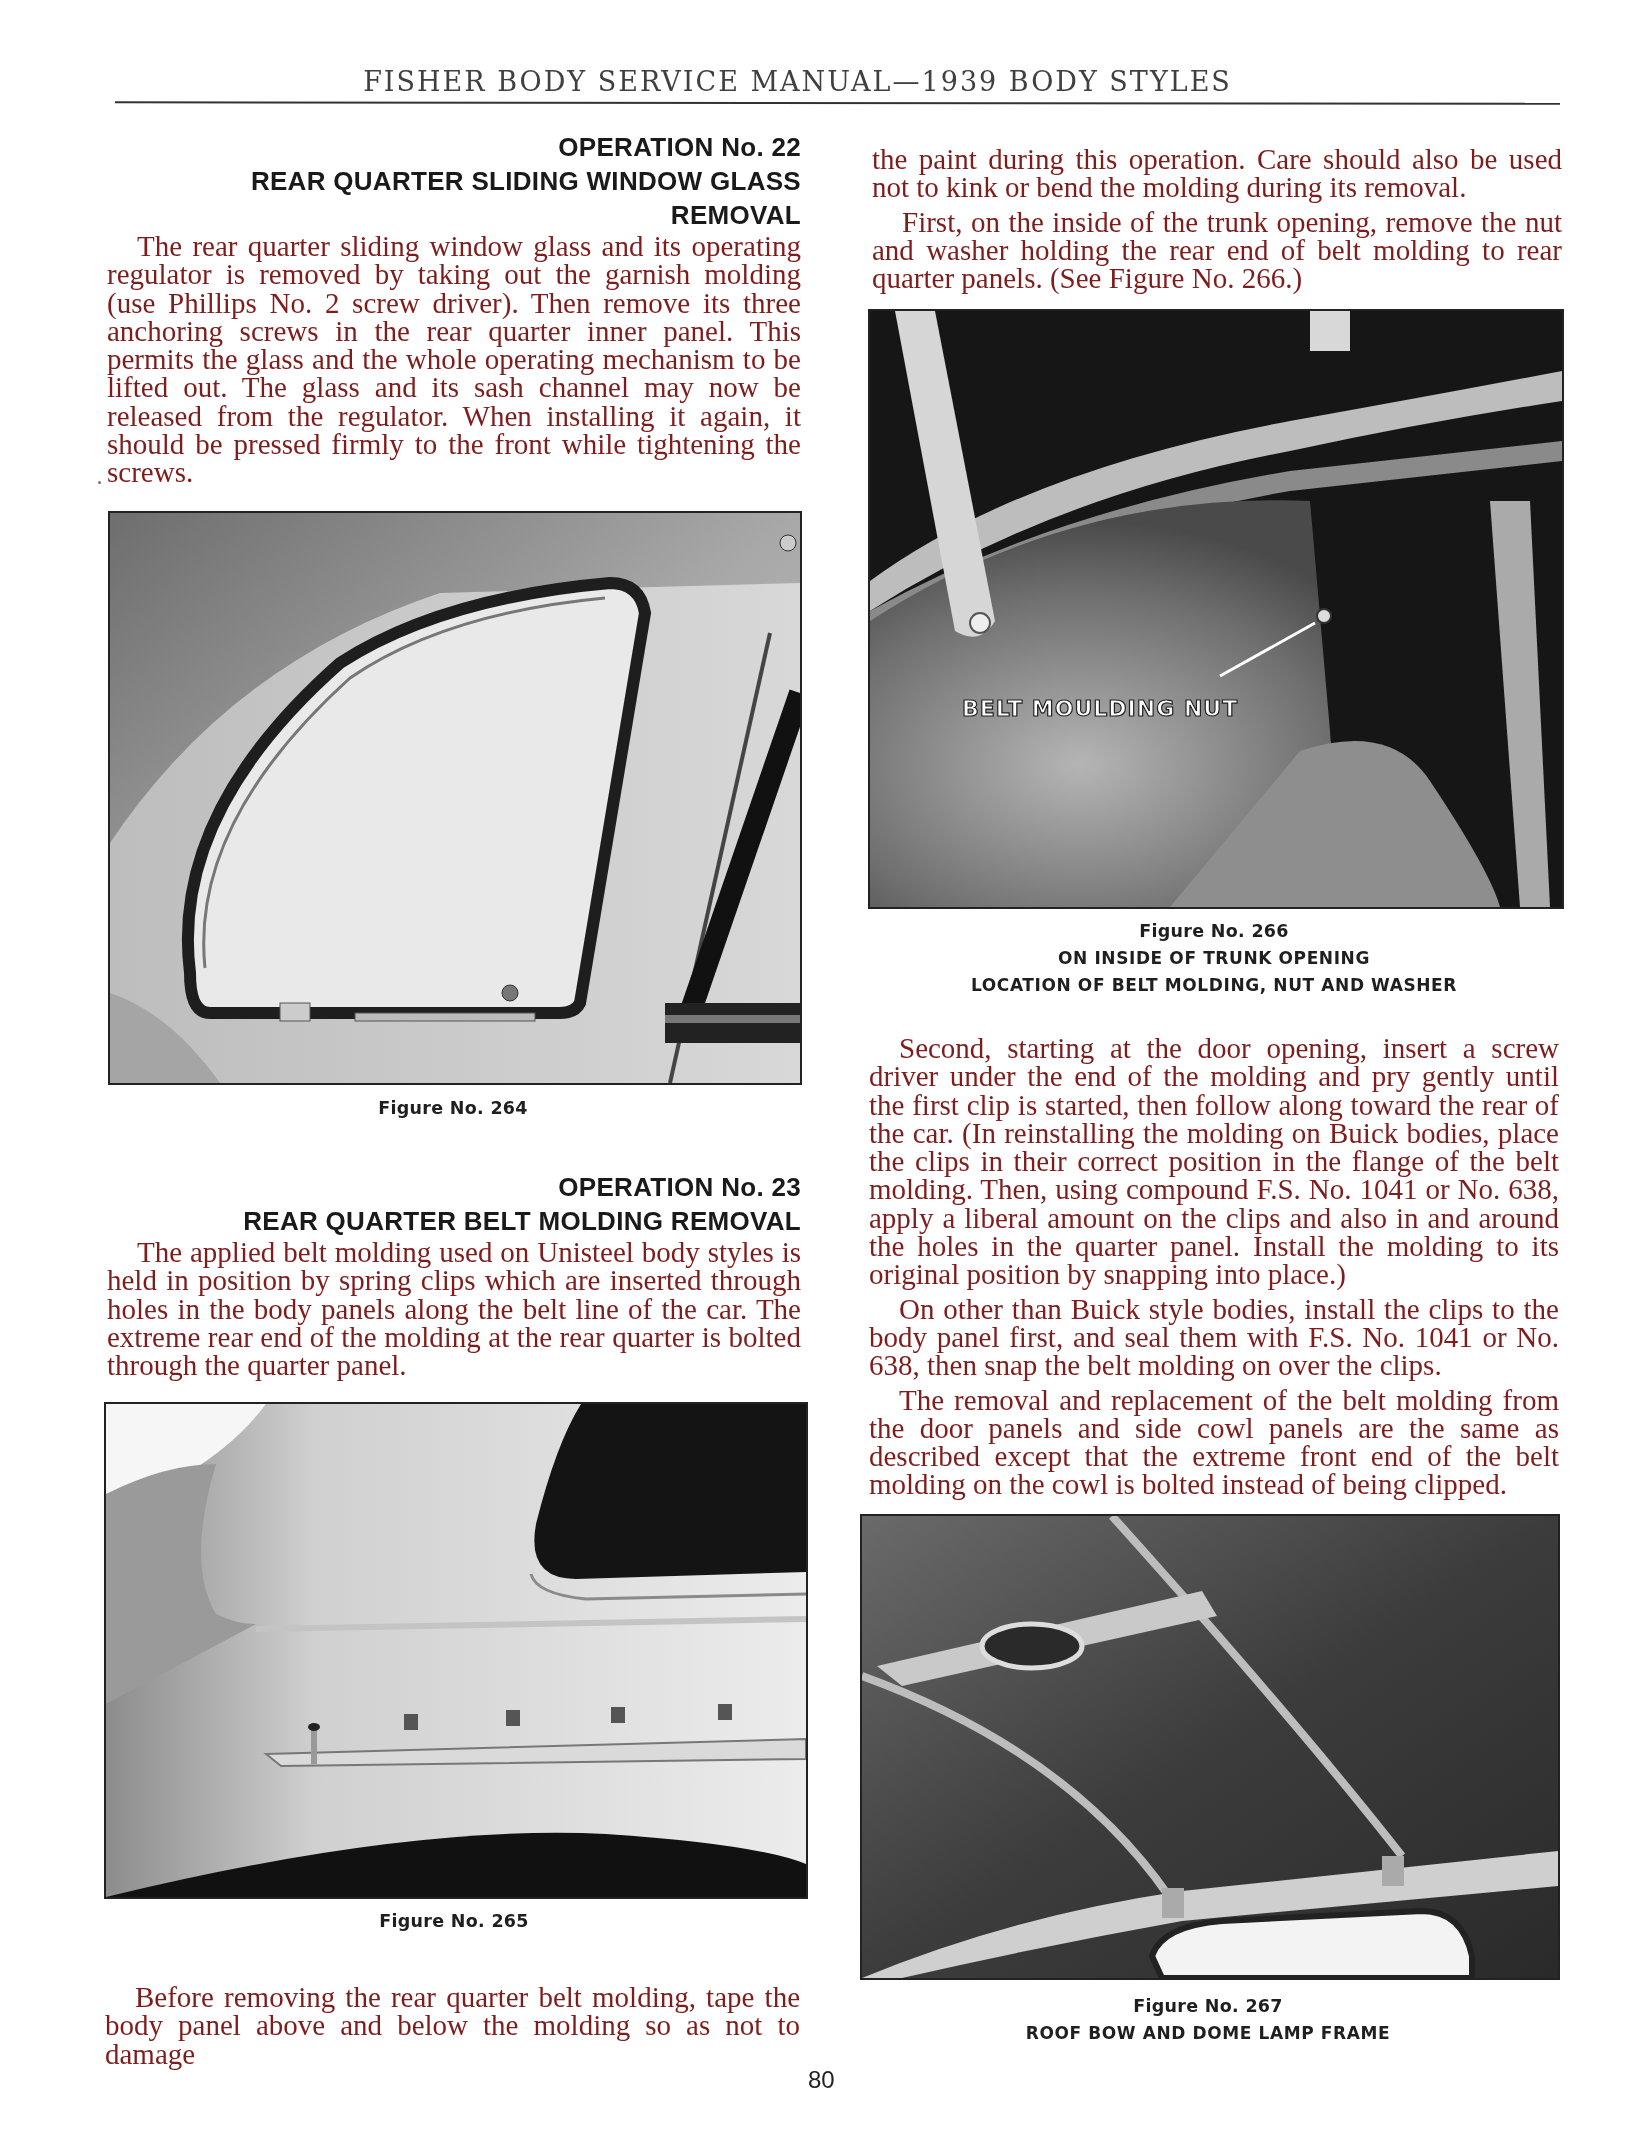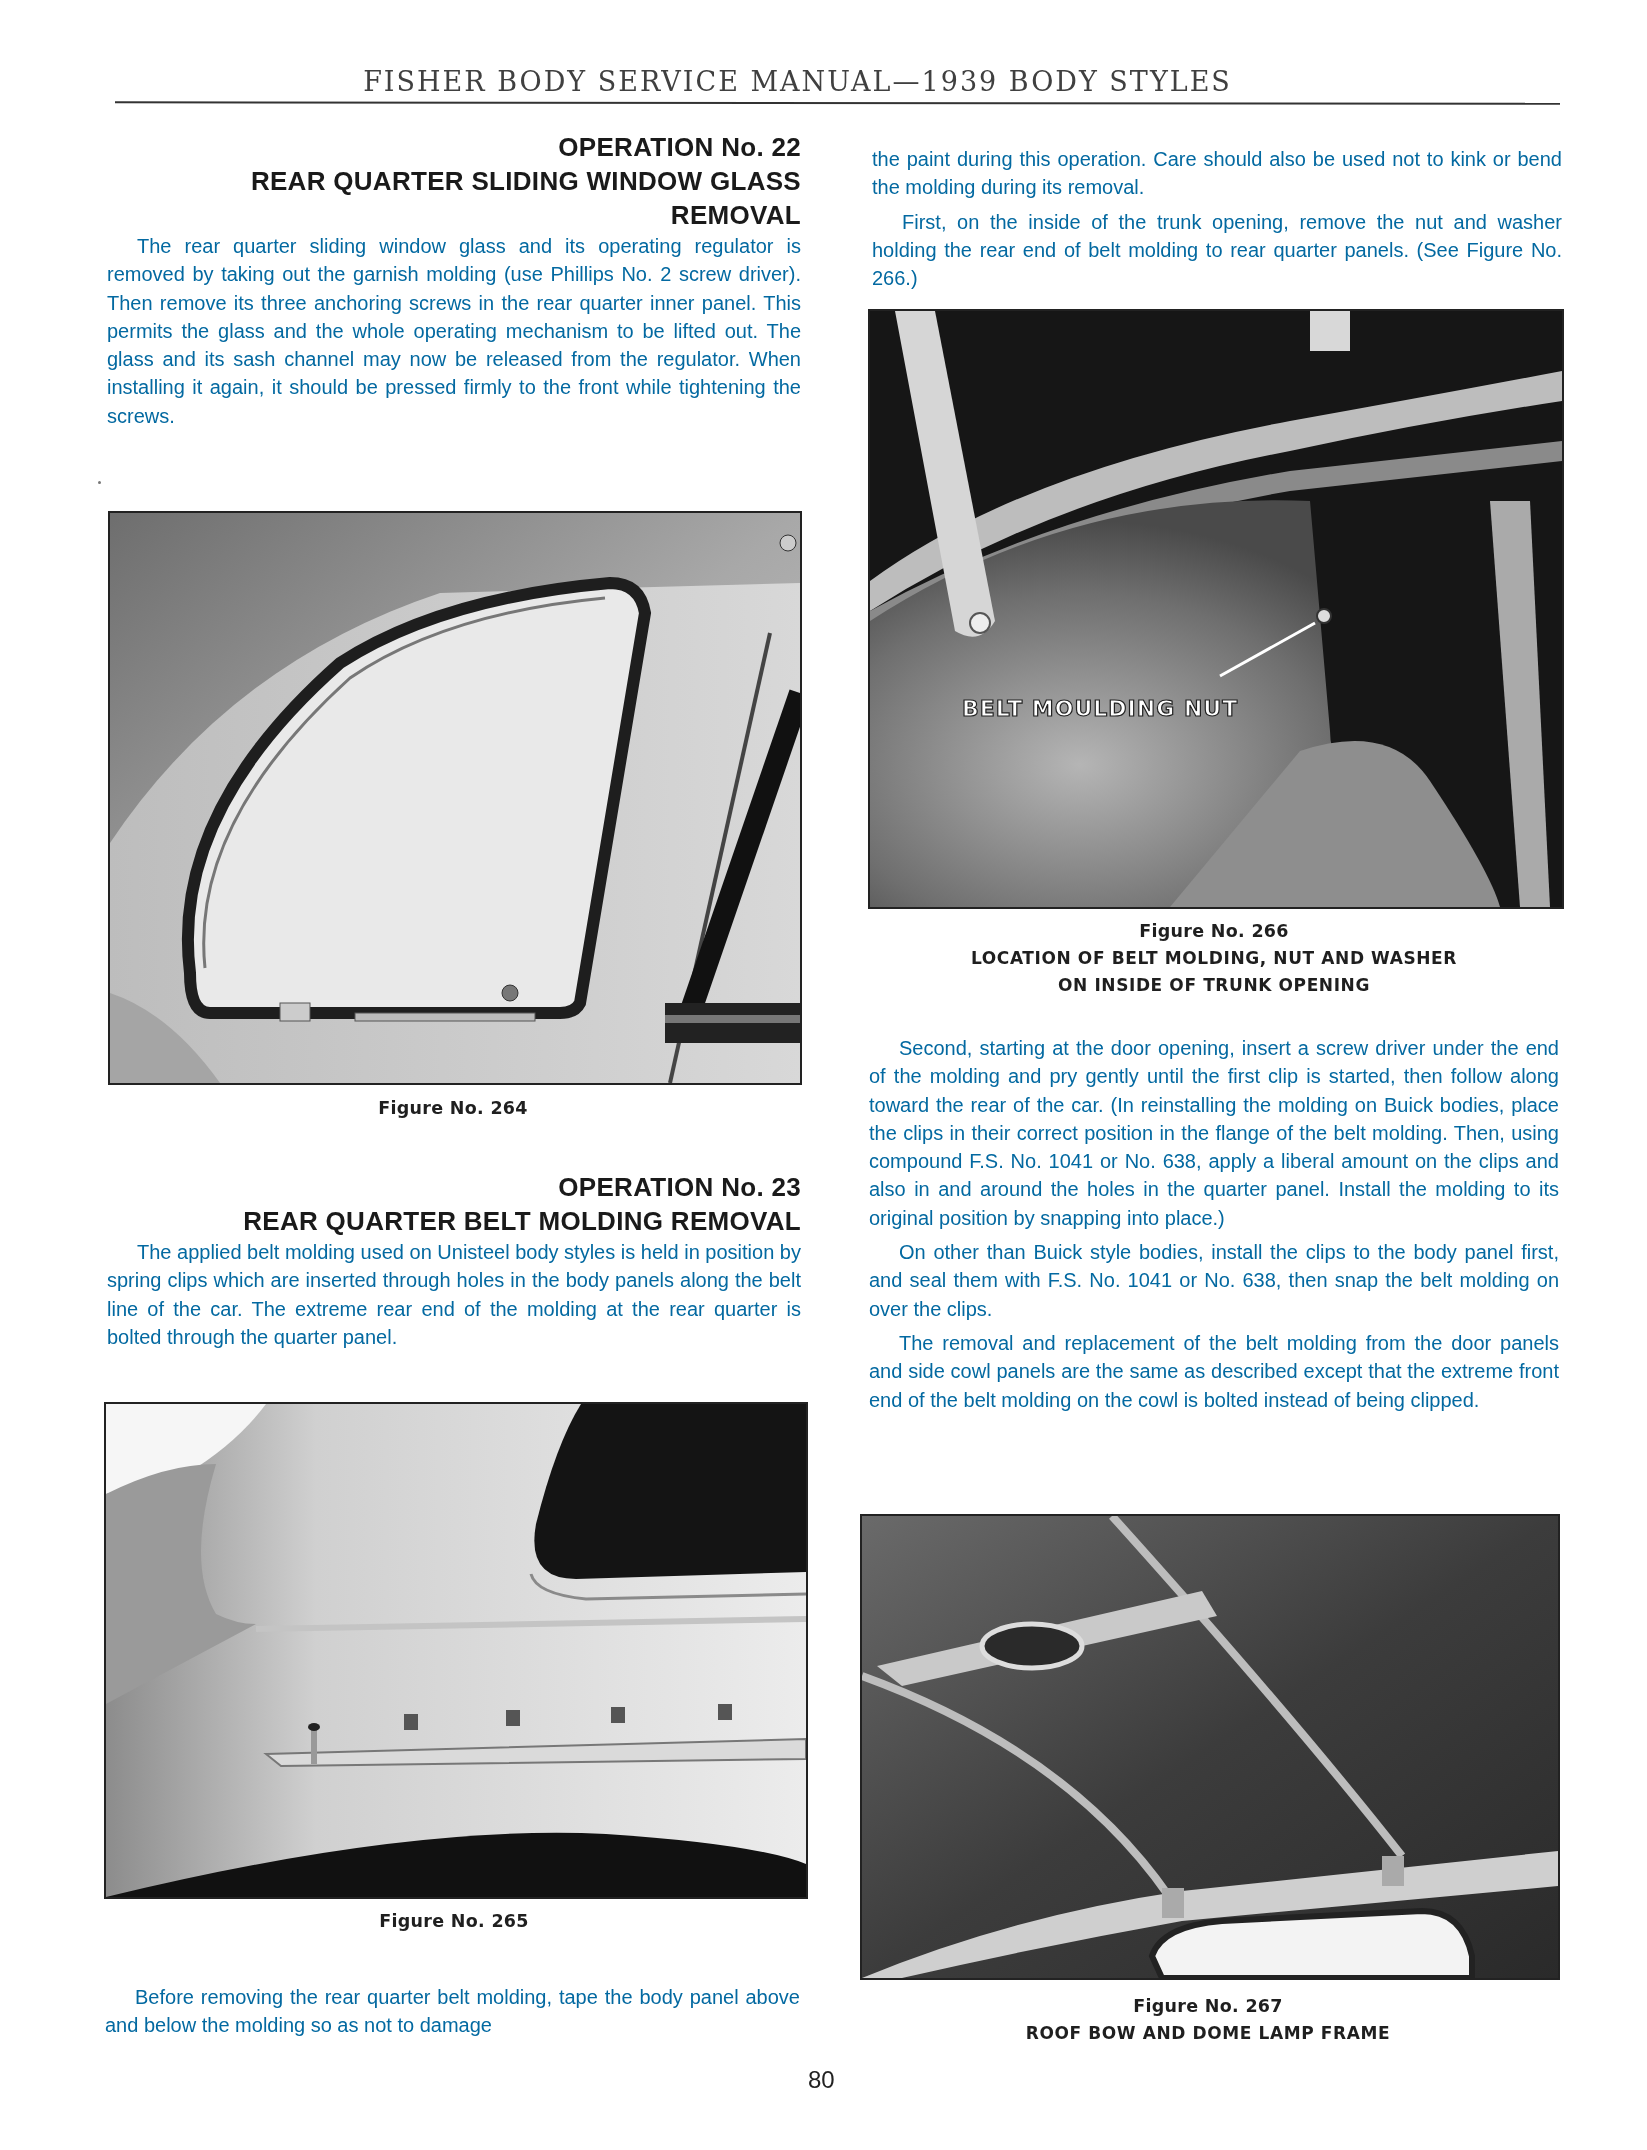--- a/index.html
+++ b/index.html
@@ -6,22 +6,22 @@
   body { width: 1647px; height: 2150px; position: relative; overflow: hidden;
          font-family: "DejaVu Serif", "Liberation Serif", serif; color: #2a2a2a; }
   .abs { position: absolute; }
   .running-head { left: 115px; width: 1445px; top: 66px; text-align: center;
                   font-family: "DejaVu Serif", serif; font-size: 27px; letter-spacing: 2px;
                   color: #404040; transform: translateX(-40px); }
   .head-rule { left: 115px; top: 102px; width: 1445px; height: 2px; background: #333; transform: rotate(0.06deg); }
   .col { position: absolute; }
   .op-title { text-align: right; font-family: "Liberation Sans", sans-serif; font-weight: bold;
               font-size: 26px; line-height: 34px; color: #1a1a1a; letter-spacing: 0.3px; }
-  .para { font-family: Liberation Sans, sans-serif; font-size: 20px; line-height: 28.3px;
-          text-align: justify; text-indent: 30px; margin: 0; color: #0369a1; }
+  .para { font-family: Liberation Serif, serif; font-size: 29px; line-height: 28.3px;
+          text-align: justify; text-indent: 30px; margin: 0; color: #7f1d1d; }
   .fig { position: absolute; border: 2px solid #222; overflow: hidden; background: #888; }
   .fig svg { display: block; width: 100%; height: 100%; }
   .caption { position: absolute; text-align: center; font-family: "DejaVu Sans", sans-serif;
              font-weight: bold; font-size: 17px; line-height: 27px; color: #1f1f1f; letter-spacing: 0.6px; }
   .caption .fignum { font-size: 17.5px; letter-spacing: 0.3px; }
   .page-num { left: 808px; top: 2066px; font-family: "Liberation Sans", sans-serif; font-size: 24px; color: #222; }
   .margin-dot { left: 98px; top: 481px; width: 3px; height: 3px; background: #777; border-radius: 50%; }
   .label-nut { font-family: "DejaVu Sans", sans-serif; font-weight: bold; font-size: 22px;
                fill: #ffffff; stroke: #222; stroke-width: 1.2px; letter-spacing: 1px; }
 </style>
@@ -139,22 +139,22 @@
     <path d="M25 0 L65 0 L125 310 Q110 335 85 320 Z" fill="#d6d6d6"></path>
     <circle cx="110" cy="312" r="10" fill="#eee" stroke="#555" stroke-width="2"></circle>
     <rect x="440" y="0" width="40" height="40" fill="#d8d8d8"></rect>
     <circle cx="454" cy="305" r="7" fill="#ddd" stroke="#333" stroke-width="2"></circle>
     <line x1="350" y1="365" x2="445" y2="312" stroke="#ffffff" stroke-width="3"></line>
     <text x="92" y="405" class="label-nut">BELT MOULDING NUT</text>
   </svg>
 </div>
 <div class="caption" style="left:868px; top:918px; width:692px;">
   <div class="fignum">Figure No. 266</div>
+  <div>ON INSIDE OF TRUNK OPENING</div>
   <div>LOCATION OF BELT MOLDING, NUT AND WASHER</div>
-  <div>ON INSIDE OF TRUNK OPENING</div>
 </div>
 
 <div class="col" style="left:869px; top:1034px; width:690px;">
   <p class="para">Second, starting at the door opening, insert a screw driver under the end of the molding and pry gently until the first clip is started, then follow along toward the rear of the car. (In reinstalling the molding on Buick bodies, place the clips in their correct position in the flange of the belt molding. Then, using compound F.S. No. 1041 or No. 638, apply a liberal amount on the clips and also in and around the holes in the quarter panel. Install the molding to its original position by snapping into place.)</p>
   <p class="para" style="margin-top:6px">On other than Buick style bodies, install the clips to the body panel first, and seal them with F.S. No. 1041 or No. 638, then snap the belt molding on over the clips.</p>
   <p class="para" style="margin-top:6px">The removal and replacement of the belt molding from the door panels and side cowl panels are the same as described except that the extreme front end of the belt molding on the cowl is bolted instead of being clipped.</p>
 </div>
 
 <div class="fig" style="left:860px; top:1514px; width:696px; height:462px; background:#3a3a3a;">
   <svg viewBox="0 0 696 462" preserveAspectRatio="none">

